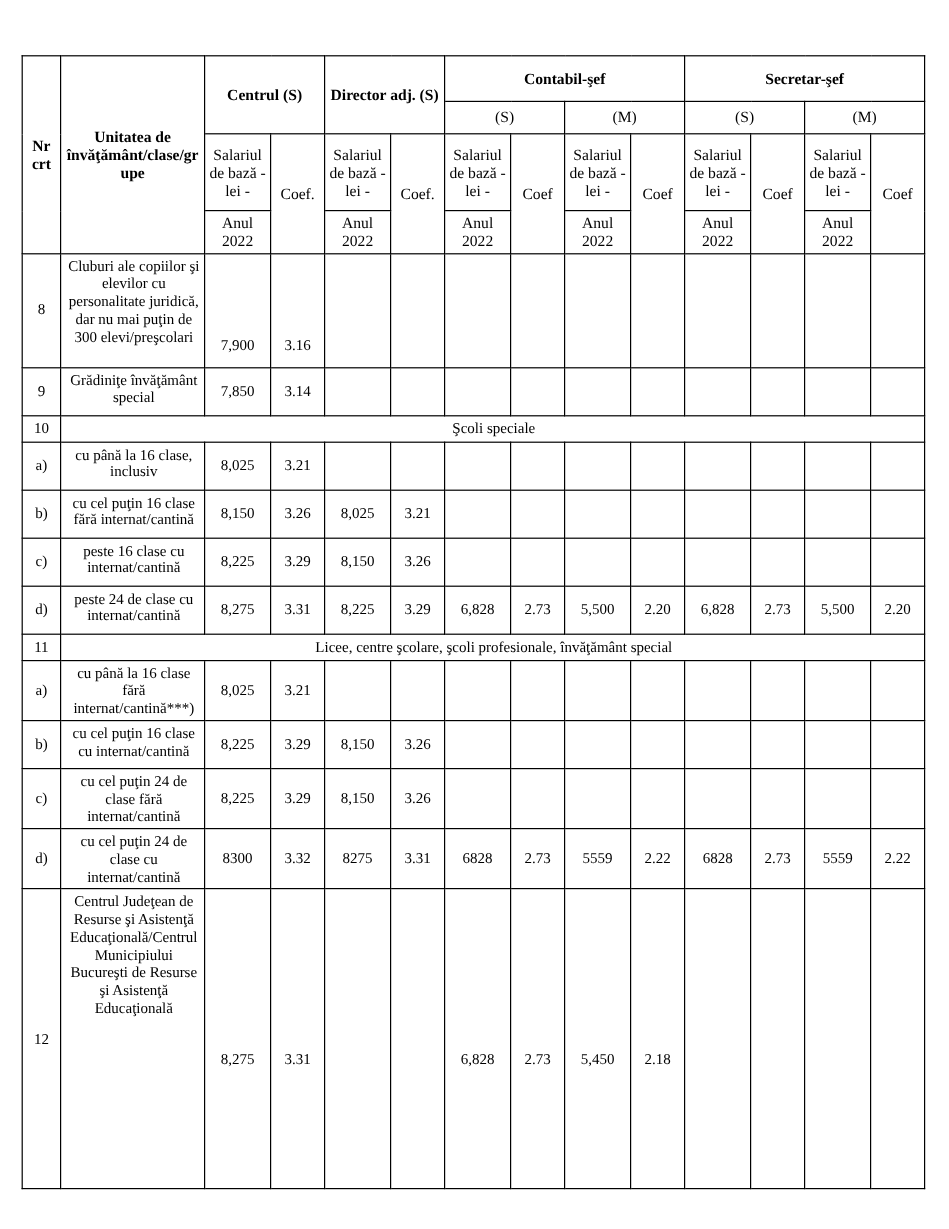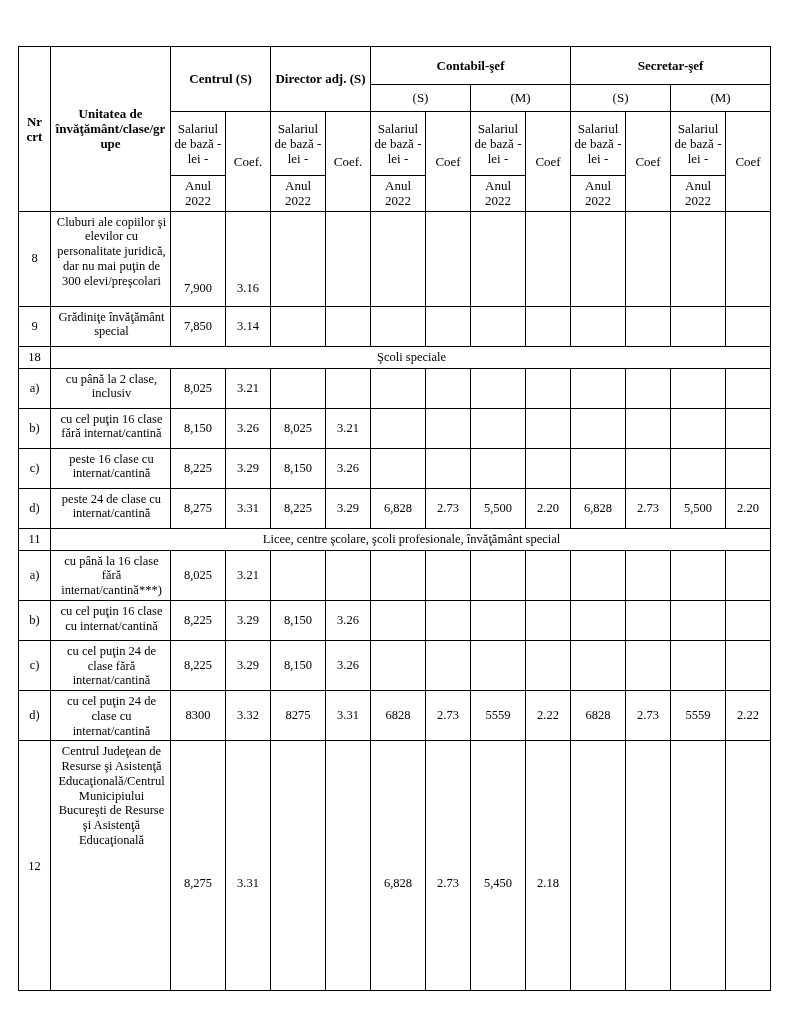--- a/index.html
+++ b/index.html
@@ -156,26 +156,26 @@
           <td class="num"></td>
           <td class="num"></td>
           <td class="num"></td>
           <td class="num"></td>
           <td class="num"></td>
           <td class="num"></td>
           <td class="num"></td>
           <td class="num"></td>
         </tr>
         <tr class="section-row" data-row="10">
-          <td class="nr">18</td>
+          <td class="nr">10</td>
           <td class="label section-label" colspan="13">Şcoli speciale</td>
         </tr>
         <tr class="data-row" data-row="a)">
           <td class="nr">a)</td>
-          <td class="label">cu până la 2 clase, inclusiv</td>
+          <td class="label">cu până la 16 clase, inclusiv</td>
           <td class="num">8,025</td>
           <td class="num">3.21</td>
           <td class="num"></td>
           <td class="num"></td>
           <td class="num"></td>
           <td class="num"></td>
           <td class="num"></td>
           <td class="num"></td>
           <td class="num"></td>
           <td class="num"></td>

